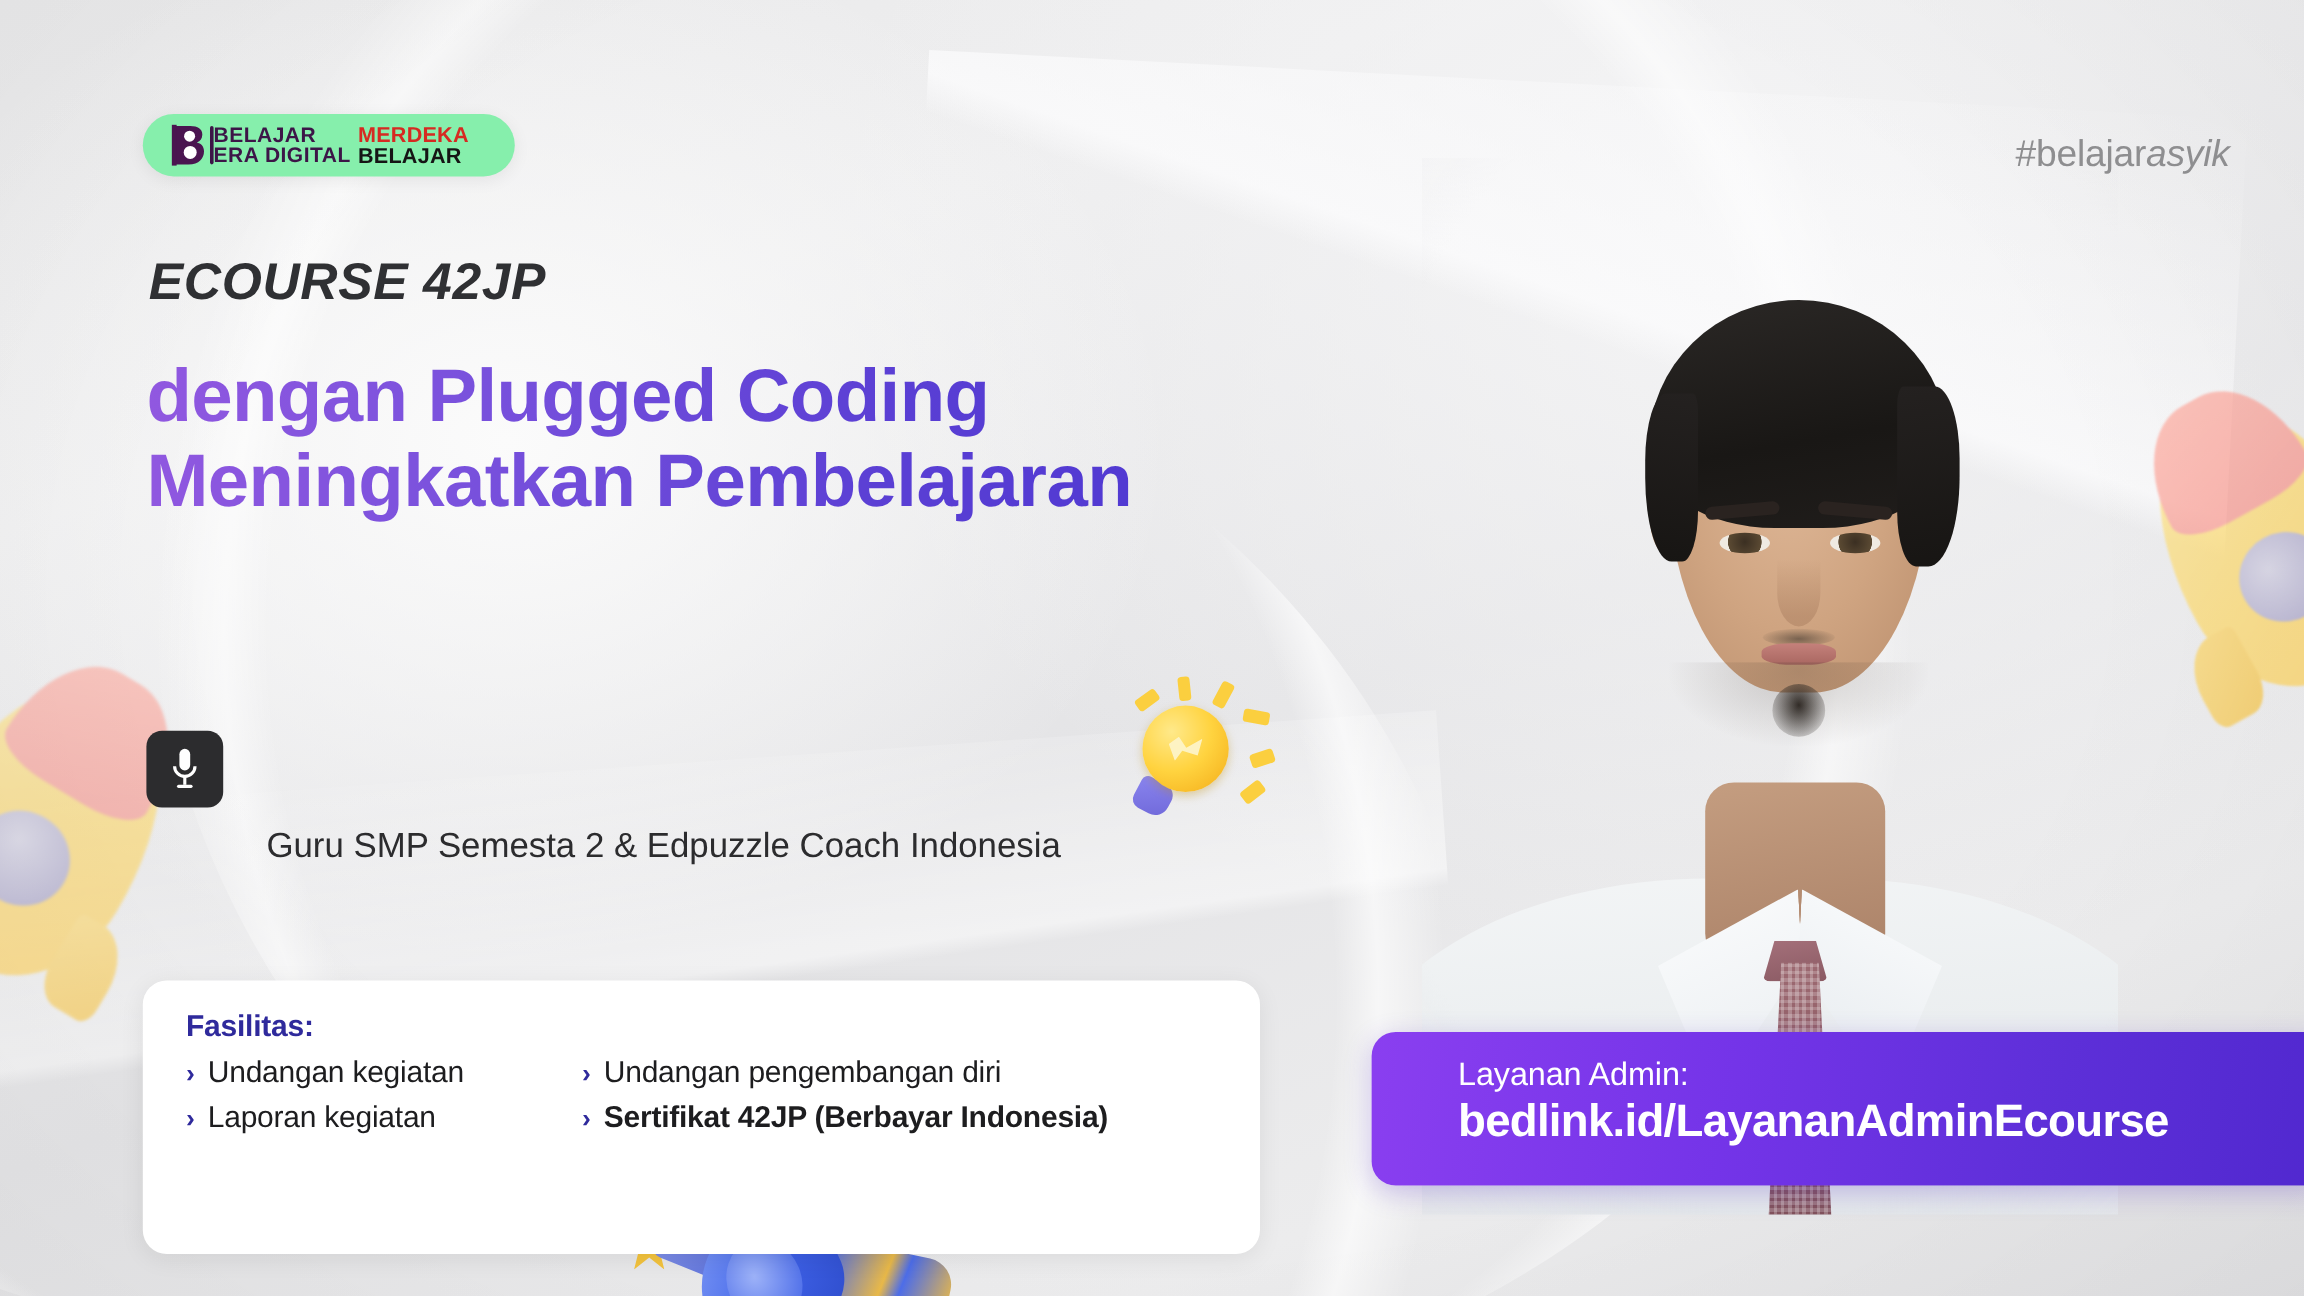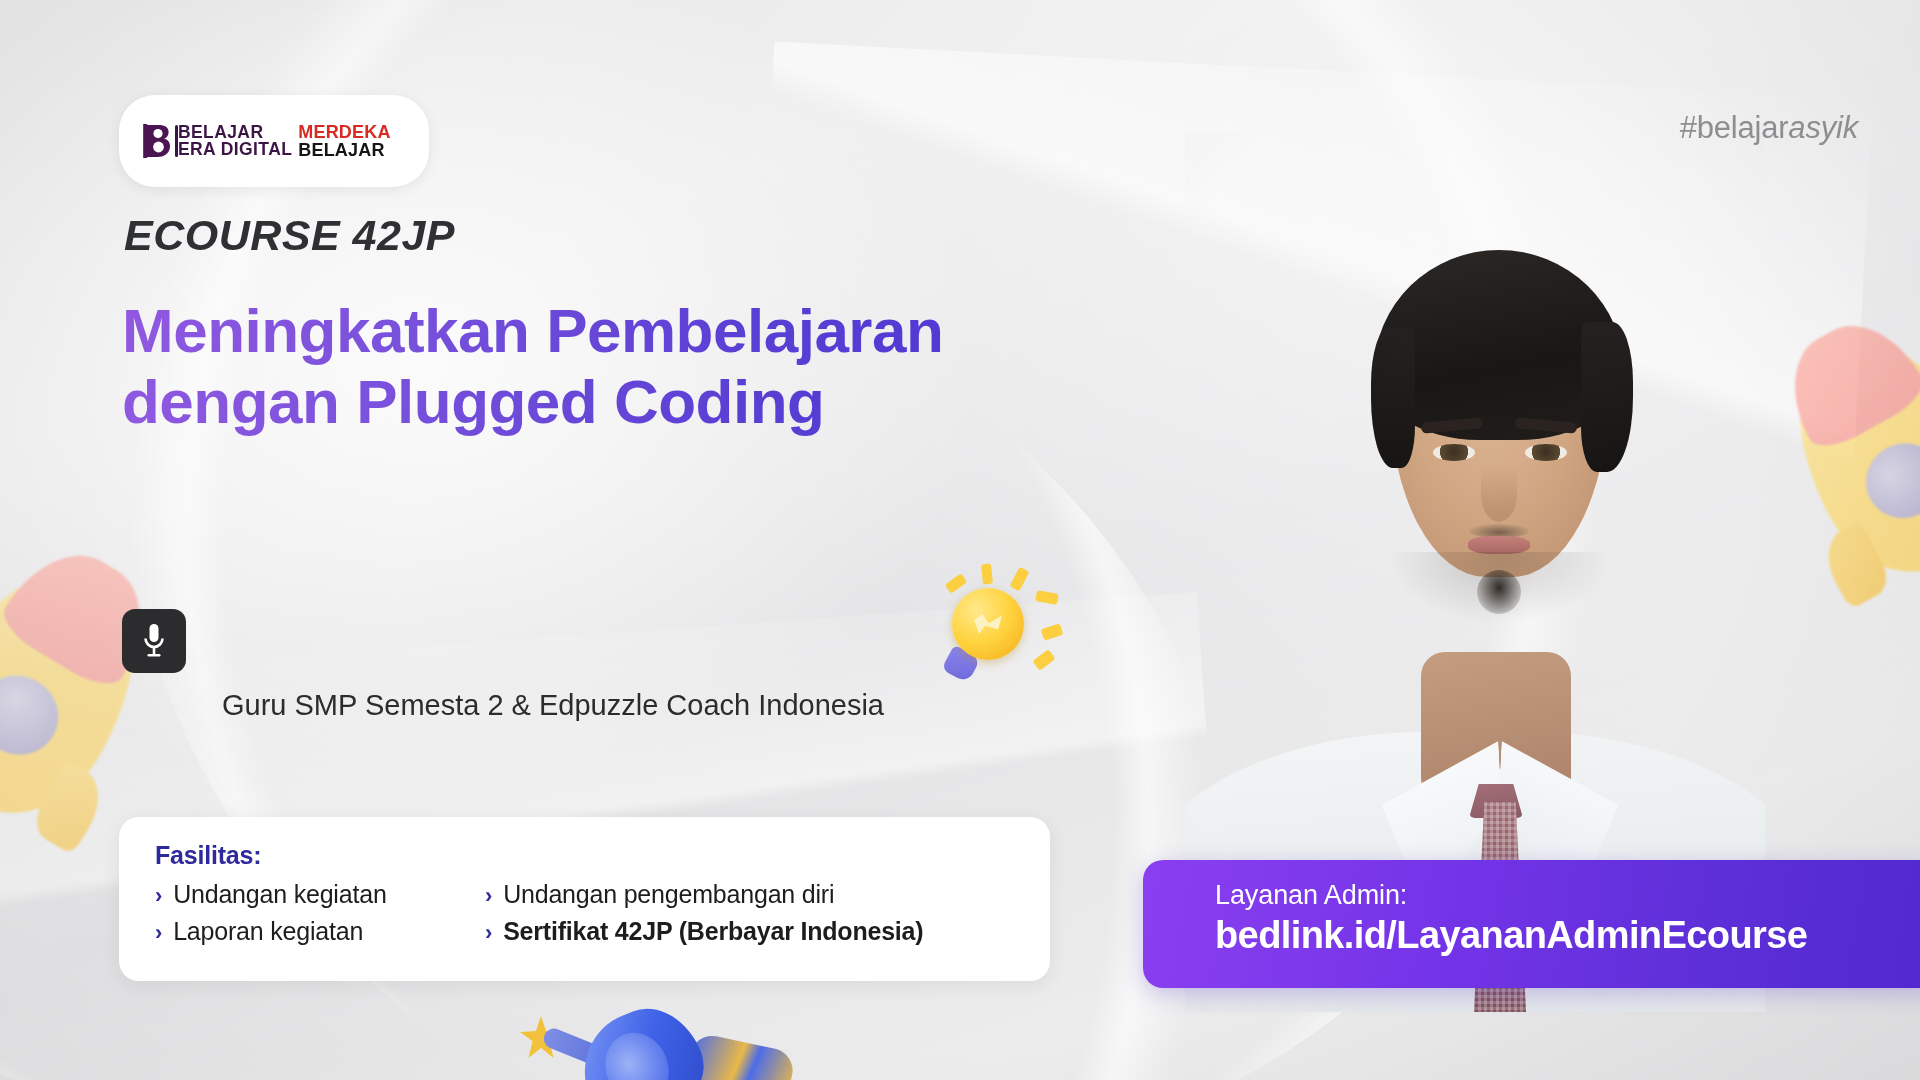--- a/index.html
+++ b/index.html
@@ -92,22 +92,22 @@
              background:linear-gradient(100deg,#3f62e8 0%,#e8b43a 46%,#3f62e8 60%,#e8b43a 100%);
              border-radius:22px; transform:rotate(12deg); opacity:.92; }
   .mg-handle { position:absolute; left:22px; top:36px; width:70px; height:20px;
                background:linear-gradient(90deg,#7f8fe6,#5b6fd8); border-radius:10px;
                transform:rotate(22deg); }
   .mg-star { position:absolute; background:#f2c23d;
              clip-path:polygon(50% 0,62% 36%,100% 38%,70% 60%,80% 100%,50% 76%,20% 100%,30% 60%,0 38%,38% 36%); }
   .s1 { left:0px;  top:14px; width:42px; height:42px; }
 
   
-  #logo-pill { position:absolute; left:119px; top:95px; width:310px; height:92px;
-               background:#ffffff; border-radius:36px; display:flex; align-items:center;
+  #logo-pill { position:absolute; left:119px; top:95px; width:310px; height:52px;
+               background:#86efac; border-radius:36px; display:flex; align-items:center;
                box-shadow:0 3px 14px rgba(0,0,0,.07); padding:0 22px; }
   .logo-mark { width:34px; height:36px; flex:0 0 auto; }
   .logo-div { width:3px; height:32px; background:#3c1547; border-radius:2px; flex:0 0 auto; }
   .logo-words { display:flex; flex-direction:column; line-height:1.0; }
   .logo-words span { font-weight:bold; font-size:17.5px; letter-spacing:.4px; color:#3c1547; }
   .logo-merdeka { display:flex; flex-direction:column; line-height:1.0; margin-left:6px; }
   .logo-merdeka .m1 { font-weight:bold; font-size:18px; color:#d62a22; letter-spacing:.2px; }
   .logo-merdeka .m2 { font-weight:bold; font-size:18px; color:#151515; letter-spacing:.2px; }
 
   
@@ -126,21 +126,21 @@
 
   
   #speaker-row { position:absolute; left:122px; top:609px; display:flex; align-items:center; gap:20px; }
   #mic-badge { width:64px; height:64px; border-radius:13px; background:#2c2c2e;
                display:flex; align-items:center; justify-content:center; flex:0 0 auto; }
   #speaker-name { font-size:55px; font-weight:bold; color:#1d1d1f; letter-spacing:-.5px; white-space:nowrap; }
   #speaker-role { position:absolute; left:222px; top:687px; width:700px;
                   font-size:29px; color:#2c2c2e; line-height:1.25; }
 
   
-  #facilities-card { position:absolute; left:119px; top:817px; width:931px; height:164px;
+  #facilities-card { position:absolute; left:119px; top:817px; width:931px; height:228px;
                      background:#ffffff; border-radius:20px; box-shadow:0 4px 20px rgba(0,0,0,.07);
                      padding:24px 36px; }
   #facilities-title { font-size:25px; font-weight:bold; color:#2f2a9c; margin-bottom:10px; letter-spacing:-.2px; }
   .fac-grid { display:grid; grid-template-columns:330px 1fr; row-gap:8px; }
   .fac-item { display:flex; align-items:baseline; gap:11px; font-size:25px; color:#1d1d1f; letter-spacing:-.2px; }
   .fac-item .chev { color:#2f2a9c; font-weight:bold; font-size:22px; }
   .fac-item.bold span.txt { font-weight:bold; }
 
   
   #person-photo { position:absolute; left:1185px; top:132px; width:580px; height:880px; overflow:hidden; }
@@ -303,22 +303,22 @@
     <span class="m1">MERDEKA</span>
     <span class="m2">BELAJAR</span>
   </span>
 </div>
 
 <div id="hashtag"><span>#belajar</span><span class="it">asyik</span></div>
 
 <div id="ecourse-label">ECOURSE 42JP</div>
 
 <h1 id="main-title">
+  <span class="ln">dengan Plugged Coding</span>
   <span class="ln">Meningkatkan Pembelajaran</span>
-  <span class="ln">dengan Plugged Coding</span>
 </h1>
 
 <div id="speaker-row">
   <span id="mic-badge">
     <svg viewBox="0 0 26 38" width="26" height="38">
       <rect x="8.5" y="2" width="9" height="18" rx="4.5" fill="#ffffff"></rect>
       <path d="M4.5 16.5 a8.5 8.5 0 0 0 17 0" stroke="#ffffff" stroke-width="2.6" fill="none"></path>
       <rect x="11.7" y="25" width="2.6" height="7" fill="#ffffff"></rect>
       <rect x="6.5" y="32" width="13" height="2.6" rx="1.3" fill="#ffffff"></rect>
     </svg>

